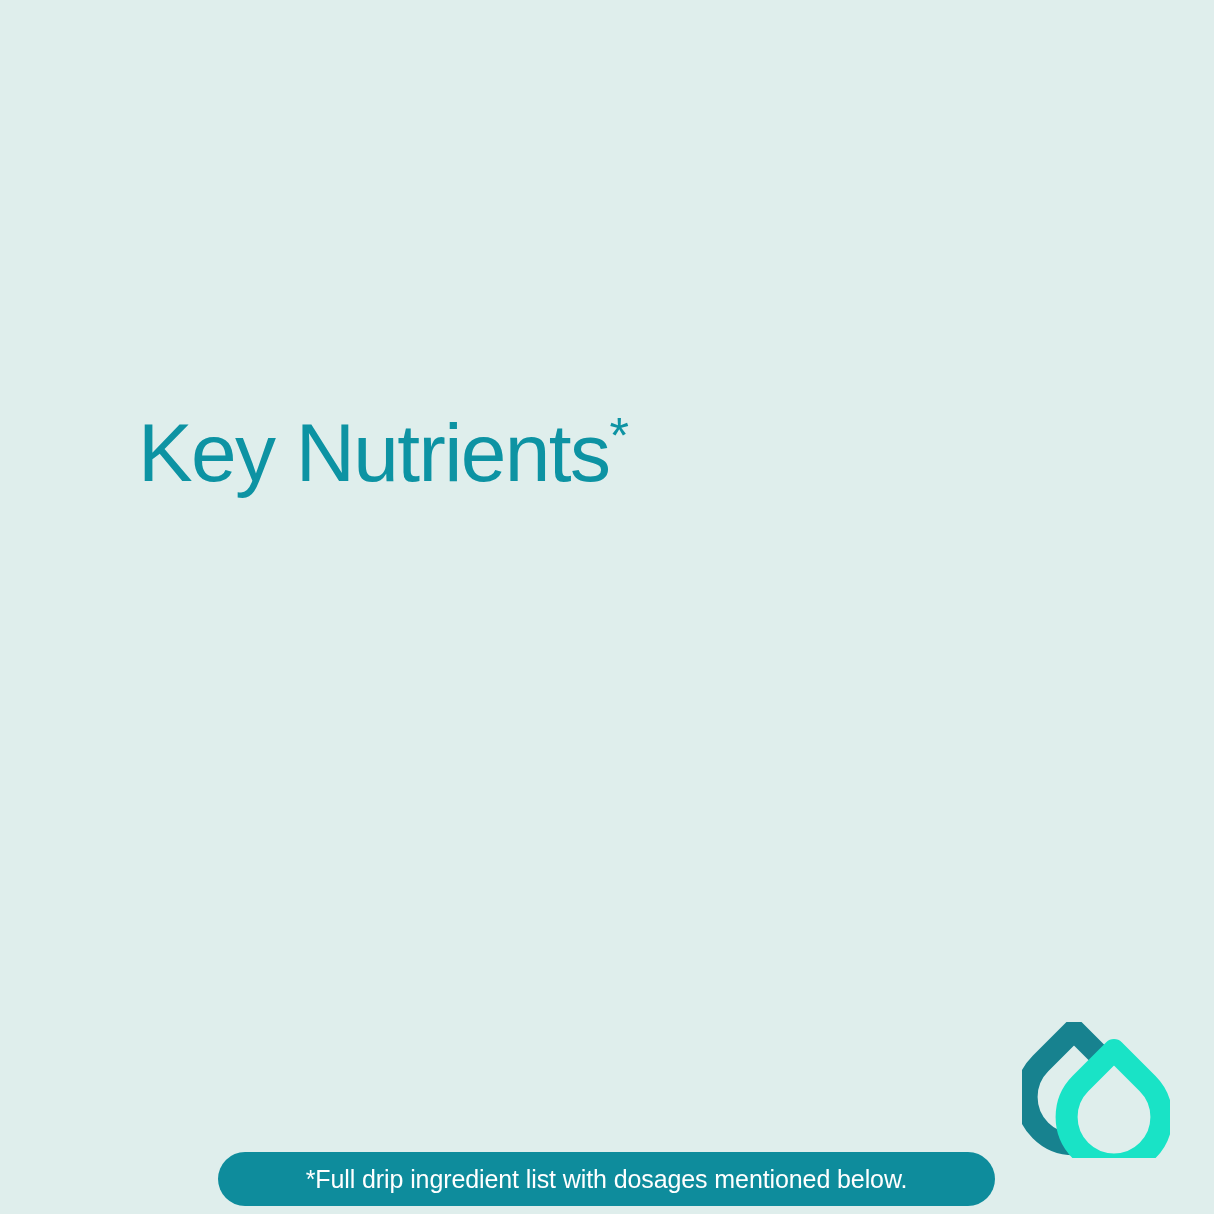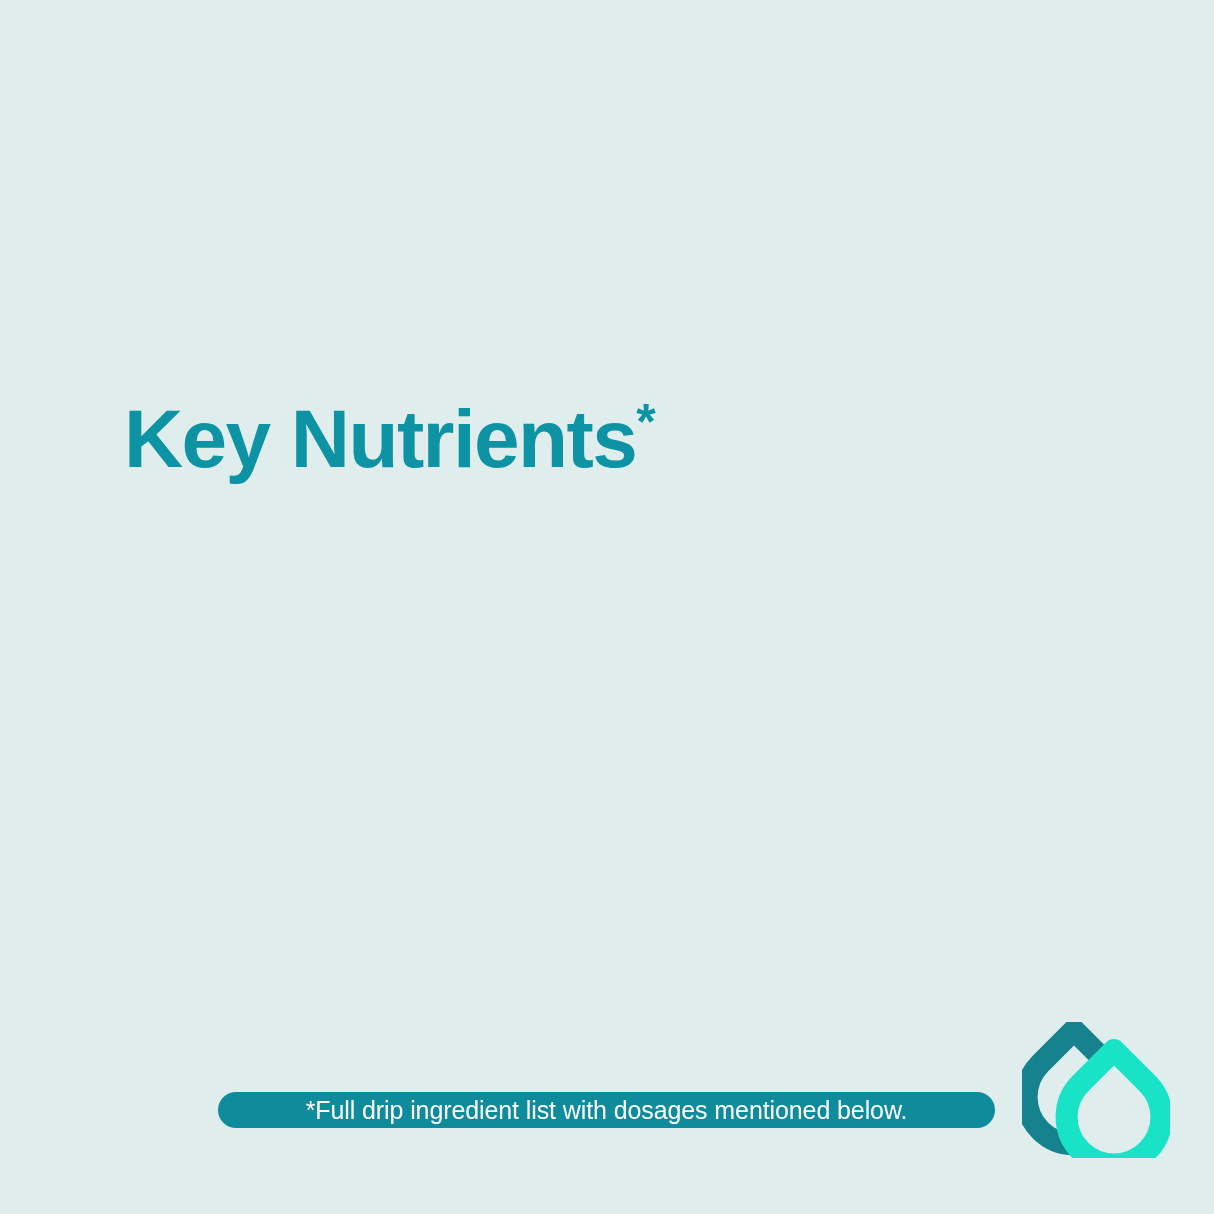--- a/index.html
+++ b/index.html
@@ -21,24 +21,24 @@
     height: 1214px;
     background: #dfeeec;
     box-sizing: border-box;
   }
 
   
   .page-title {
     position: absolute;
     left: 124px;
     top: 398px;
-    margin: 0;
+    margin: 14px;
     font-size: 82px;
     line-height: 1.0;
-    font-weight: 700;
+    font-weight: 400;
     letter-spacing: -1.6px;
     color: #0d93a3;
     white-space: nowrap;
   }
   .page-title .asterisk {
     font-size: 50px;
     vertical-align: super;
     line-height: 0;
     letter-spacing: 0;
   }
@@ -77,23 +77,23 @@
     font-weight: 400;
     color: #0d93a3;
     letter-spacing: -0.2px;
     max-width: 930px;
   }
 
   
   .footnote-pill {
     position: absolute;
     left: 218px;
-    top: 1092px;
+    top: 1152px;
     width: 777px;
-    height: 36px;
+    height: 54px;
     background: #0e8c9c;
     border-radius: 27px;
     display: flex;
     align-items: center;
     justify-content: center;
     box-sizing: border-box;
   }
   .footnote-text {
     color: #ffffff;
     font-size: 25px;

